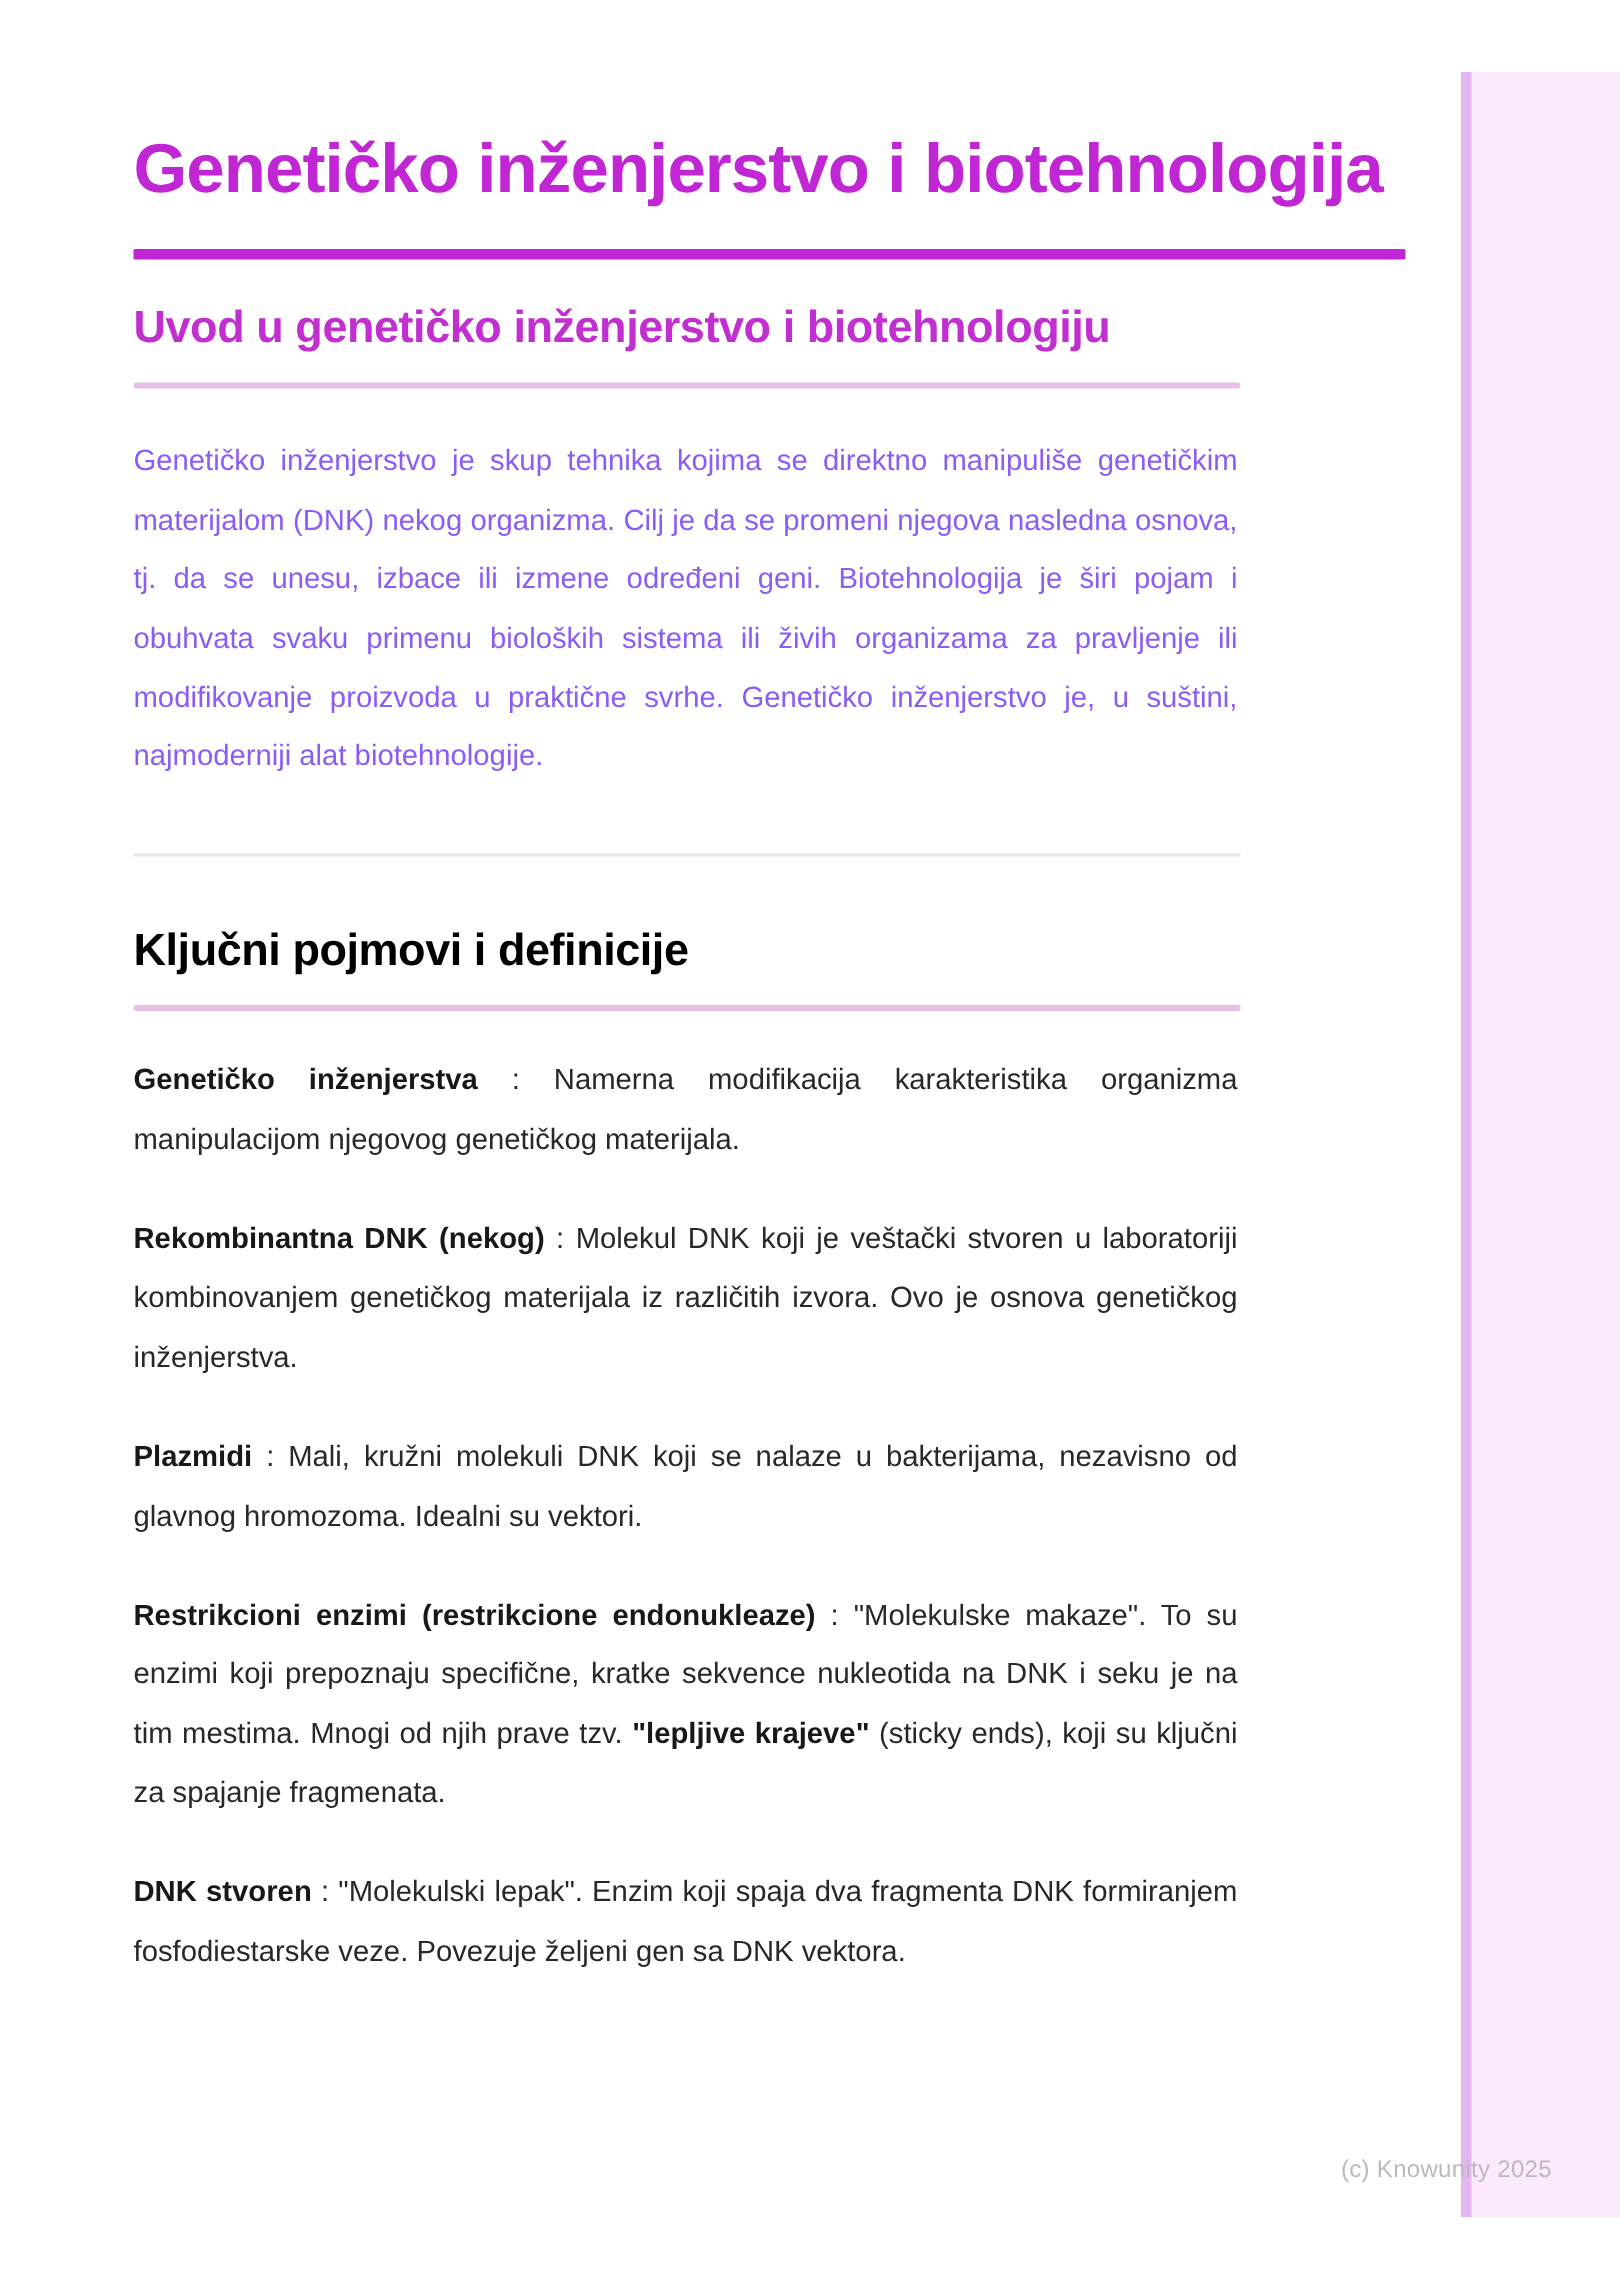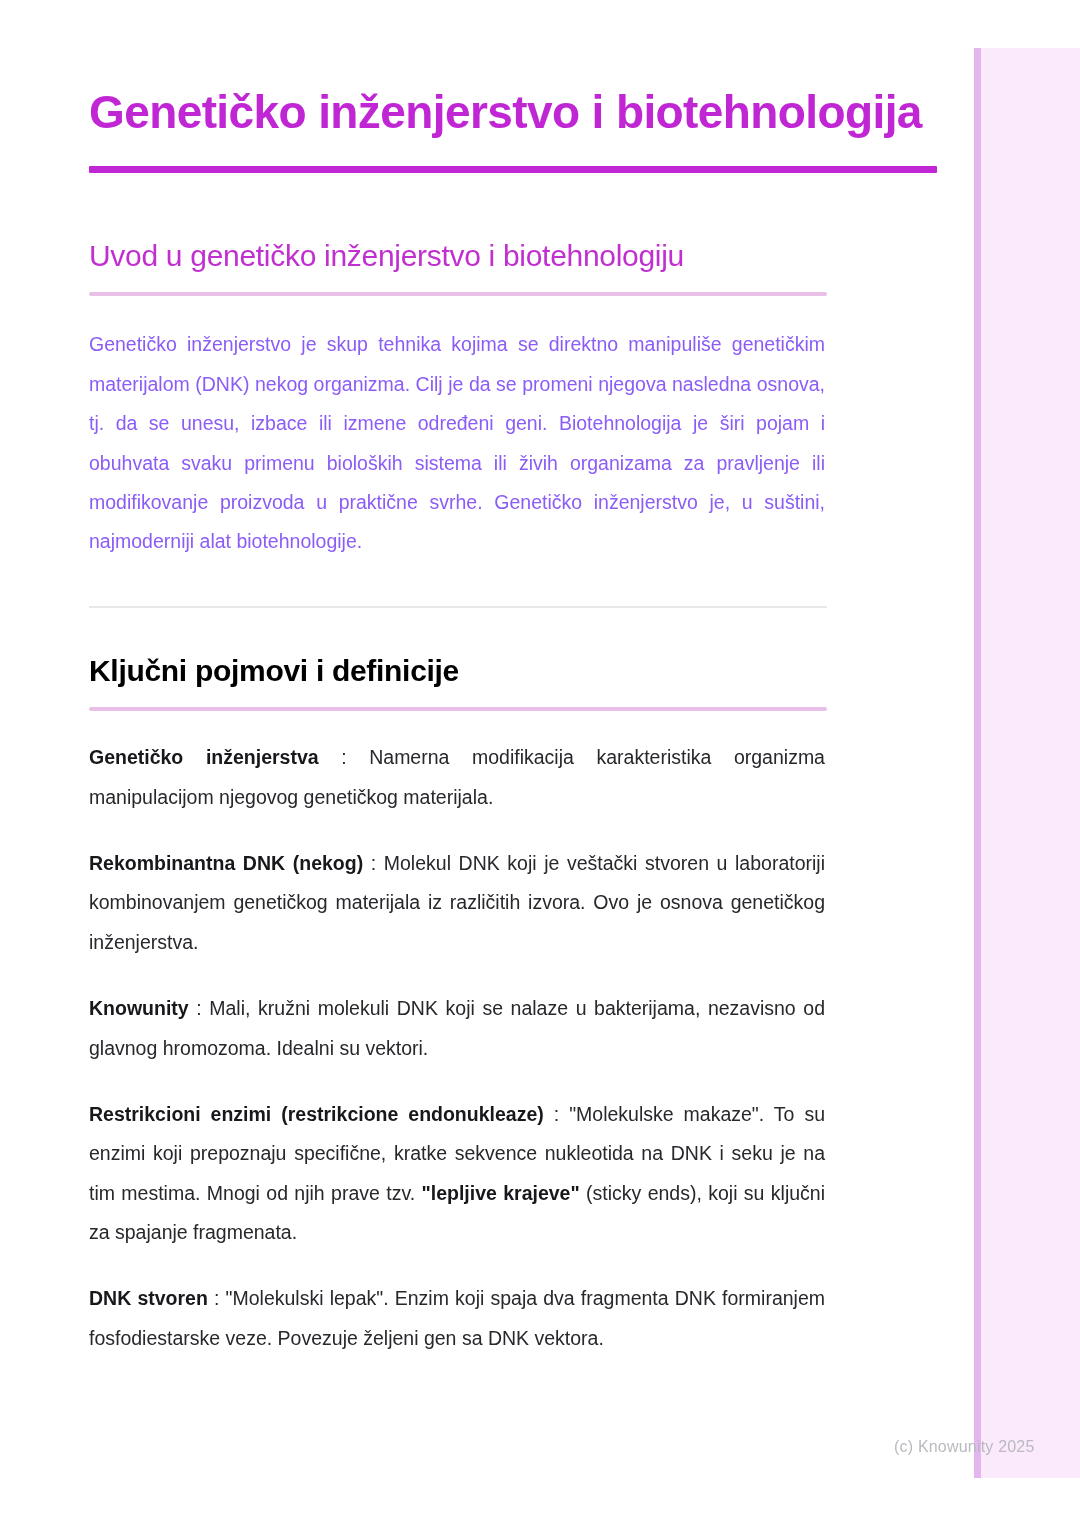--- a/index.html
+++ b/index.html
@@ -63,25 +63,25 @@
   .title-rule {
     margin-top: 26px;
     width: 848px;
     height: 7px;
     background: #c026d3;
     border-radius: 1px;
   }
 
   h2.section-title {
     margin: 0;
-    padding-top: 65px;
+    padding-top: 28px;
     width: 736px;
     font-size: 30px;
     line-height: 1.22;
-    font-weight: 400;
+    font-weight: 700;
     letter-spacing: -0.3px;
     color: #c12fd0;
   }
 
   h3.section-title {
     margin: 0;
     padding-top: 45px;
     width: 736px;
     font-size: 30px;
     line-height: 1.22;
@@ -168,21 +168,21 @@
     <p class="def-text">
       <b>Genetičko inženjerstva</b><span> : </span><span>Namerna modifikacija karakteristika organizma manipulacijom njegovog genetičkog materijala.</span>
     </p>
 
     <p class="def-text">
       <b>Rekombinantna DNK (nekog)</b><span> : </span><span>Molekul DNK koji je veštački stvoren u laboratoriji kombinovanjem genetičkog materijala iz različitih izvora. Ovo je osnova genetičkog inženjerstva.</span>
     </p>
 
 
     <p class="def-text">
-      <b>Knowunity</b><span> : </span><span>Mali, kružni molekuli DNK koji se nalaze u bakterijama, nezavisno od glavnog hromozoma. Idealni su vektori.</span>
+      <b>Plazmidi</b><span> : </span><span>Mali, kružni molekuli DNK koji se nalaze u bakterijama, nezavisno od glavnog hromozoma. Idealni su vektori.</span>
     </p>
 
     <p class="def-text">
       <b>Restrikcioni enzimi (restrikcione endonukleaze)</b><span> : </span><span>"Molekulske makaze". To su enzimi koji prepoznaju specifične, kratke sekvence nukleotida na DNK i seku je na tim mestima. Mnogi od njih prave tzv. </span><b>"lepljive krajeve"</b><span> (sticky ends), koji su ključni za spajanje fragmenata.</span>
     </p>
 
     <p class="def-text">
       <b>DNK stvoren</b><span> : </span><span>"Molekulski lepak". Enzim koji spaja dva fragmenta DNK formiranjem fosfodiestarske veze. Povezuje željeni gen sa DNK vektora.</span>
     </p>
 

